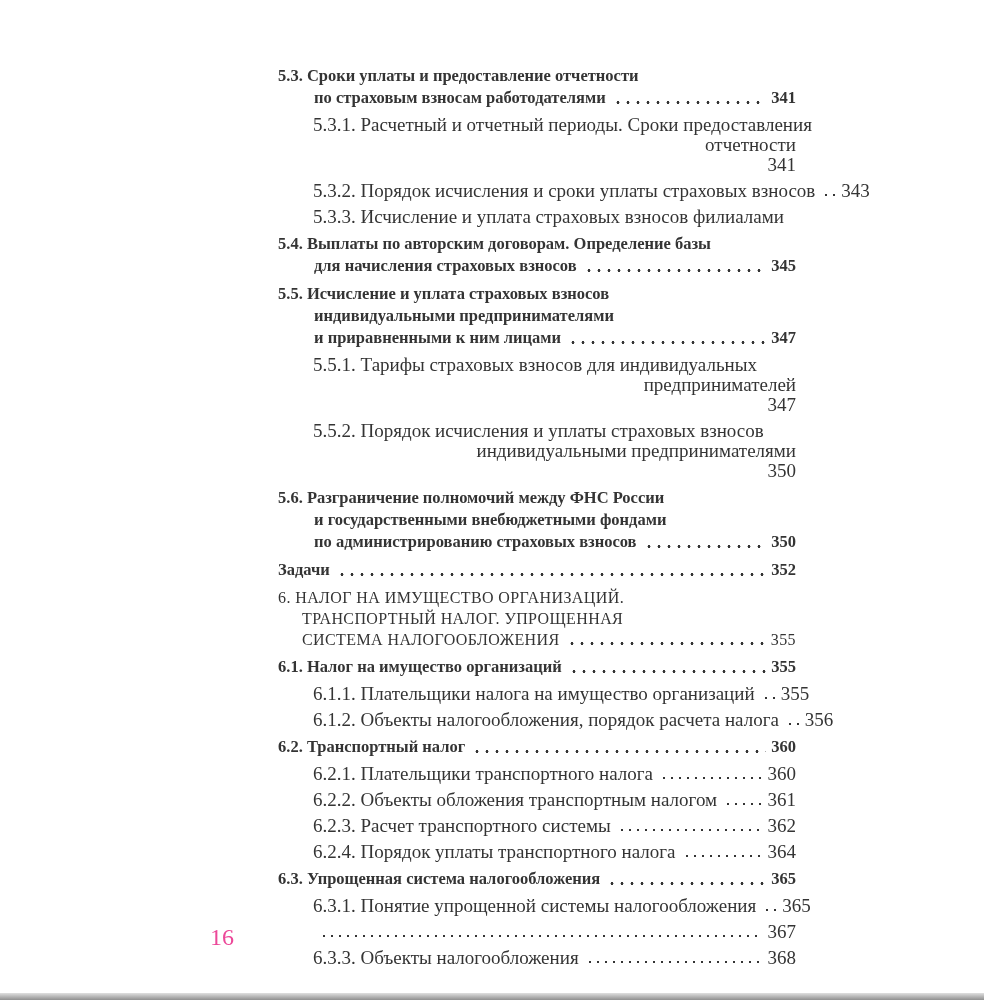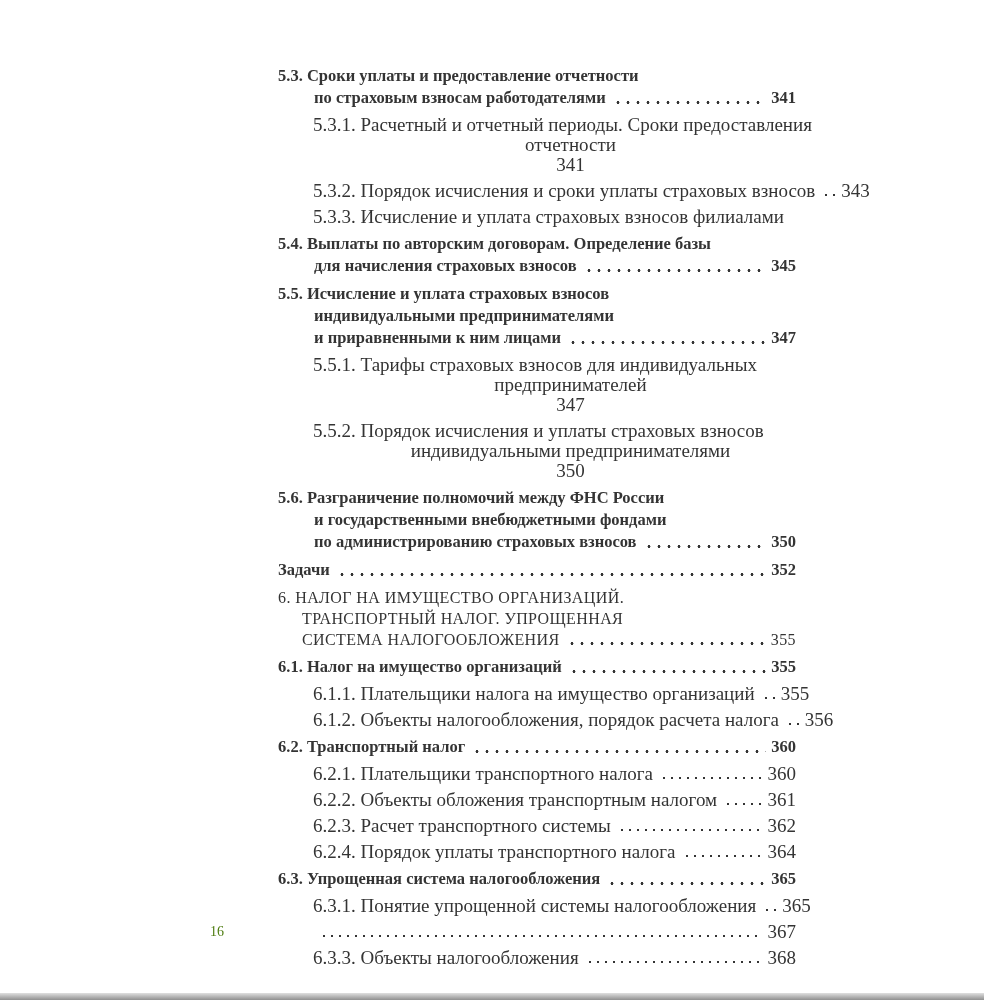--- a/index.html
+++ b/index.html
@@ -16,21 +16,21 @@
 
   .entry { margin:0 0 6px 0; }
   .entry.section { font-weight:bold; font-size:16.5px; line-height:22px; margin-top:5px; }
   .entry.subsection { font-size:19px; line-height:20px; padding-left:35px; }
   .entry.chapter { font-size:16px; line-height:21px; margin-top:6px; letter-spacing:0.4px; }
 
   .entry.section   .line.cont { padding-left:36px; }
   .entry.subsection .line.cont { padding-left:32px;flex-direction:column; }
   .entry.chapter   .line.cont { padding-left:24px; }
 
-  .line.last { display:flex; align-items:center; }
+  .line.last { display:flex; align-items:flex-end; }
   .txt { white-space:pre; }
 
   .leader {
     flex:1 1 auto;
     min-width:14px;
     align-self:stretch;
     margin:0 5px 0 7px;
     background-image:radial-gradient(circle, currentColor 1.05px, transparent 1.35px);
     background-size:8px 4px;
     background-repeat:repeat-x;
@@ -38,21 +38,21 @@
   }
   .entry.section .leader, .entry.chapter .leader {
     background-image:radial-gradient(circle, currentColor 1.35px, transparent 1.6px);
     background-size:10px 5px;
   }
 
   .pg { white-space:nowrap; }
 
   .folio {
     position:absolute; left:210px; top:924px;
-    font-size:14px; color:#4d7c0f;
+    font-size:24px; color:#ec4899;
   }
 
   .scan-edge {
     position:absolute; left:0; right:0; bottom:0; height:7px;
     background:linear-gradient(#e0e0e0, #8f8f8f);
   }
 </style>
 </head>
 <body>
 

